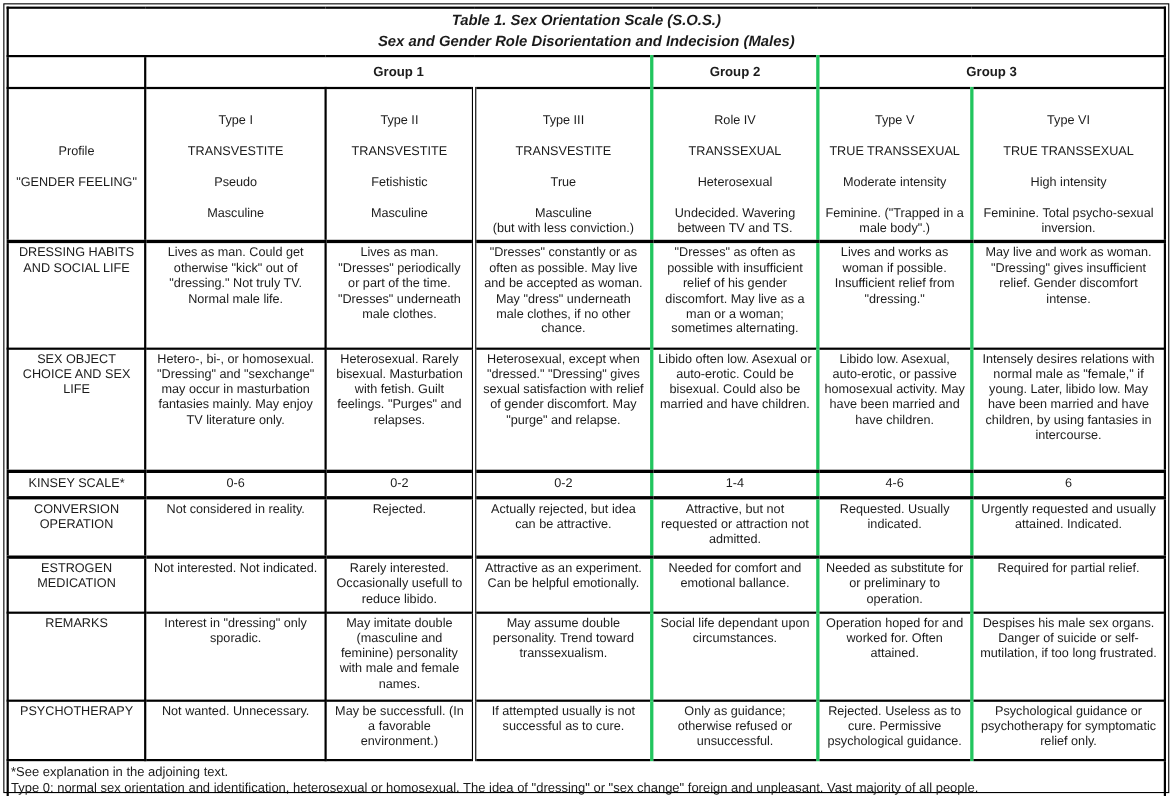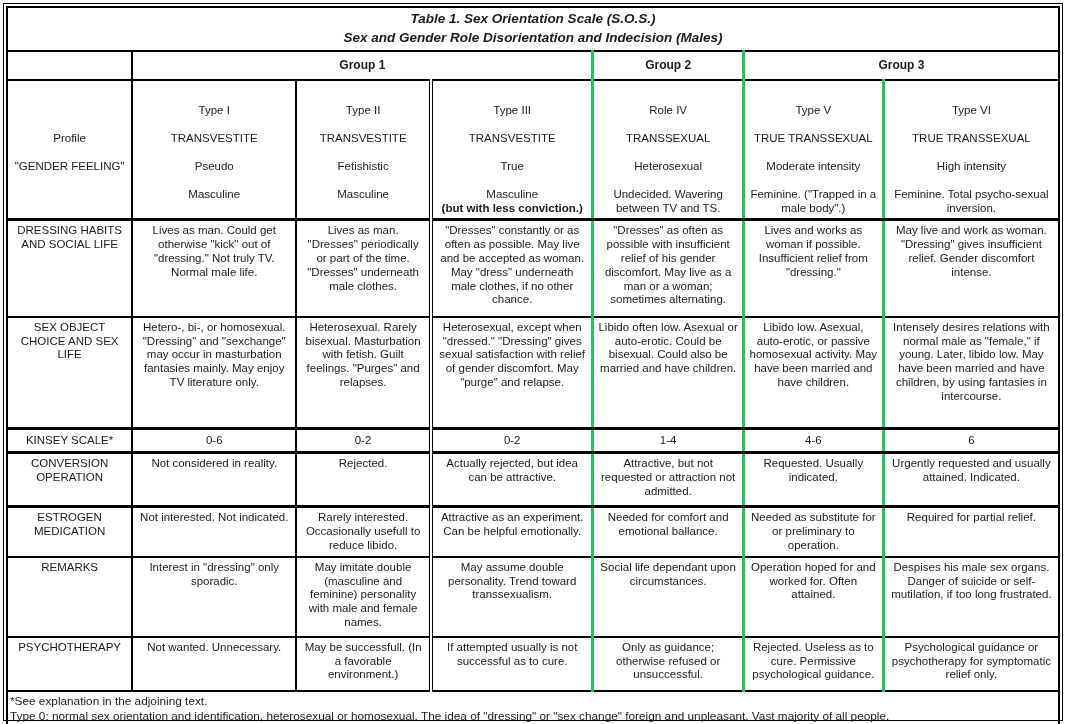--- a/index.html
+++ b/index.html
@@ -9,21 +9,21 @@
   td{border:2px solid #000;text-align:center;vertical-align:top;padding:3px 4px;
      font-size:11.5px;line-height:1.2;overflow:hidden;word-wrap:break-word;}
   .title-row td{vertical-align:middle;padding:2px;}
   .title{font-weight:bold;font-style:italic;font-size:13.5px;line-height:1.4;}
   .group-row td{vertical-align:middle;font-weight:bold;font-size:12px;padding:2px;}
   tr.hb > td{border-bottom:3px solid #000;}
   td.dbl{border-left:4px double #000;margin-left:48px;}
   td.thk{border-left:3px solid #22c55e;}
   .profile-row td{padding-top:23px;}
   .slot{height:28px;}
-  .blk{display:block;font-weight:bold;}
+  .blk{display:block;}
   .kinsey-row td{vertical-align:middle;padding:2px 14px;}
   .foot-row td{text-align:left;vertical-align:middle;padding:2px 2px;font-size:11.8px;line-height:1.3;}
 </style>
 </head>
 <body>
 
 <div class="frame">
 <table>
   <colgroup>
     <col style="width:11.9%">

